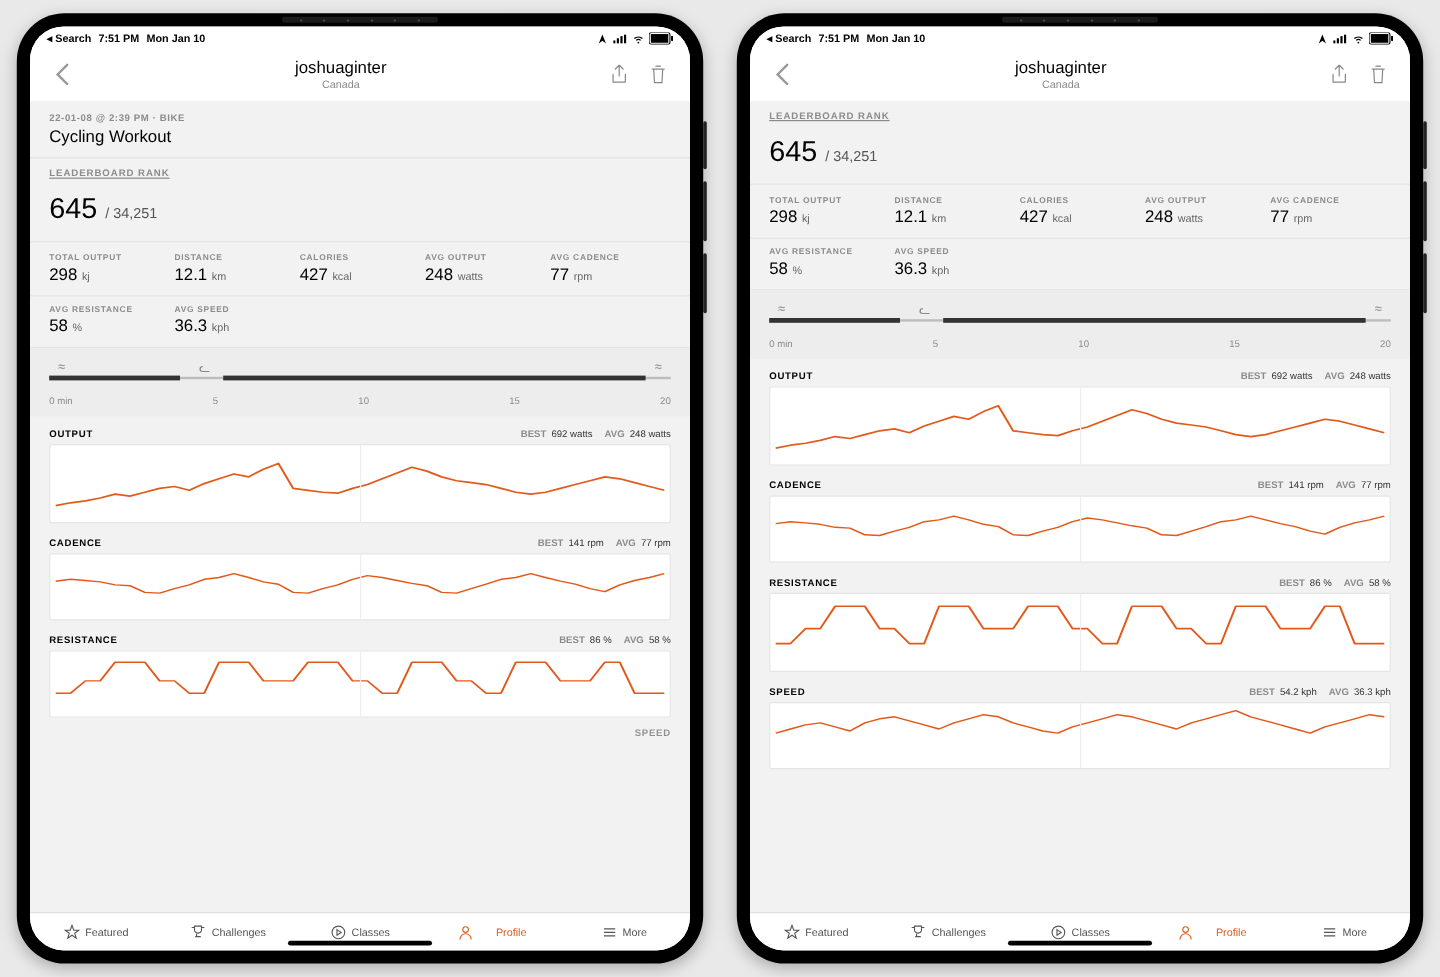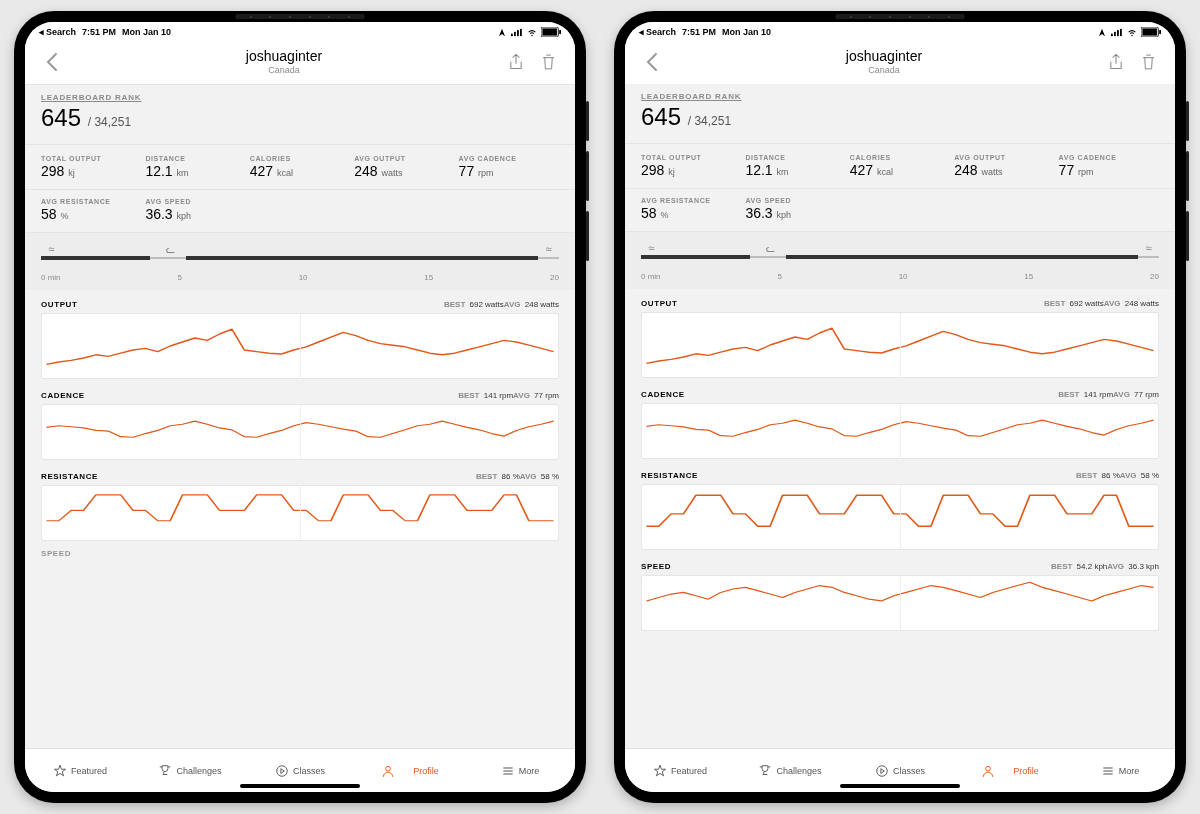--- a/index.html
+++ b/index.html
@@ -30,44 +30,44 @@
   .section{padding:10px 16px;}
   .meta-line{font-size:8px;color:var(--muted);letter-spacing:.5px;font-weight:600;}
   .wname{font-size:14px;font-weight:400;margin-top:2px;}
   .class-card{margin:6px 12px 10px 12px;background:#eeeeee;border-radius:6px;padding:10px 14px;display:flex;align-items:center;gap:10px;}
   .avatar{width:34px;height:34px;border-radius:50%;background:linear-gradient(135deg,#c0a080,#5a4030);}
   .class-info .ct{font-size:12px;font-weight:500;}
   .class-info .csub{font-size:8px;color:var(--muted);letter-spacing:.5px;font-weight:600;margin-top:2px;}
   .chev{margin-left:auto;color:#999;}
   .rank-block{padding:8px 16px 12px 16px;border-top:1px solid #e3e3e3;border-bottom:1px solid #e3e3e3;}
   .rank-label{font-size:8px;color:var(--muted);letter-spacing:.8px;font-weight:700;text-decoration:underline;}
-  .rank-value{font-size:24px;font-weight:400;margin-top:2px;}
+  .rank-value{font-size:24px;font-weight:400;margin-top:12px;}
   .rank-value small{font-size:12px;color:#555;}
   .stats{display:grid;grid-template-columns:repeat(5,1fr);gap:4px;padding:10px 16px;border-bottom:1px solid #e3e3e3;}
   .stat .slabel{font-size:7px;color:var(--muted);letter-spacing:.6px;font-weight:700;}
   .stat .sval{font-size:14px;font-weight:400;margin-top:1px;}
   .stat .sunit{font-size:9px;color:#666;}
   .stats2{display:grid;grid-template-columns:repeat(5,1fr);gap:4px;padding:8px 16px 10px 16px;border-bottom:1px solid #e3e3e3;}
   .timeline{padding:14px 16px 8px 16px;background:#ededed;}
   .timeline-track{position:relative;height:20px;}
   .timeline-line{position:absolute;top:10px;left:0;right:0;height:2px;background:#bdbdbd;}
   .timeline-seg{position:absolute;top:9px;height:4px;background:#333;}
   .timeline-mark{position:absolute;top:-4px;color:#888;font-size:11px;text-align:center;width:20px;margin-left:-10px;}
   .timeline-labels{display:flex;justify-content:space-between;font-size:8px;color:var(--muted);margin-top:6px;}
   .chart-block{padding:6px 16px 2px 16px;}
-  .chart-head{display:flex;align-items:center;font-size:8px;padding:4px 0;}
+  .chart-head{display:flex;align-items:center;gap:10px;font-size:8px;padding:4px 0;justify-content:flex-end;}
   .chart-head .cname{font-weight:700;letter-spacing:.6px;}
   .chart-head .spacer{flex:1;}
   .chart-head .metric{color:var(--muted);font-weight:600;}
   .chart-head .mval{color:#333;font-weight:400;margin-left:2px;margin-top:24px;}
   .chart-box{background:#fff;border:1px solid #e5e5e5;border-radius:2px;height:56px;padding:2px;position:relative;}
   .chart-box.tall{height:66px;}
   .chart-box svg{width:100%;height:100%;}
   .chart-box .mid{position:absolute;left:50%;top:0;bottom:0;width:1px;background:#eee;}
-  .tabbar{height:44px;background:#fff;border-top:1px solid #e0e0e0;display:flex;}
+  .tabbar{height:32px;background:#fff;border-top:1px solid #e0e0e0;display:flex;}
   .tab{flex:1;display:flex;flex-direction:row;align-items:center;justify-content:center;gap:4px;font-size:9px;color:#555;}
   .tab.active{color:var(--accent);gap:18px;}
   .tab svg{width:14px;height:14px;}
   .home-ind{position:absolute;bottom:4px;left:50%;transform:translateX(-50%);width:120px;height:4px;background:#000;border-radius:3px;}
   .speaker{position:absolute;top:3px;left:50%;transform:translateX(-50%);width:130px;height:5px;background:#1a1a1a;border-radius:4px;display:flex;justify-content:space-around;align-items:center;padding:0 6px;}
   .speaker i{width:2px;height:2px;background:#444;border-radius:50%;}
   .sidebtn{position:absolute;background:#222;border-radius:2px;}
 </style>
 </head>
 <body>
@@ -129,20 +129,24 @@
         </div>
         <div class="iconbtn">
           <svg width="15" height="18" viewBox="0 0 24 28">
               <path d="M4 7h16M9 3h6M6 7l1 18h10l1-18" stroke="#888" stroke-width="1.6" fill="none" stroke-linecap="round" stroke-linejoin="round"></path>
             </svg>
         </div>
       </div>
     </div>
 
     <div class="content">
+      <div class="section">
+        <div class="meta-line">22-01-08 @ 2:39 PM · BIKE</div>
+        <div class="wname">Cycling Workout</div>
+      </div>
 
 
       <div class="rank-block">
         <div class="rank-label">LEADERBOARD RANK</div>
         <div class="rank-value"><span>645</span> <small>/ 34,251</small></div>
       </div>
 
       <div class="stats">
         <div class="stat">
             <div class="slabel">TOTAL OUTPUT</div>

